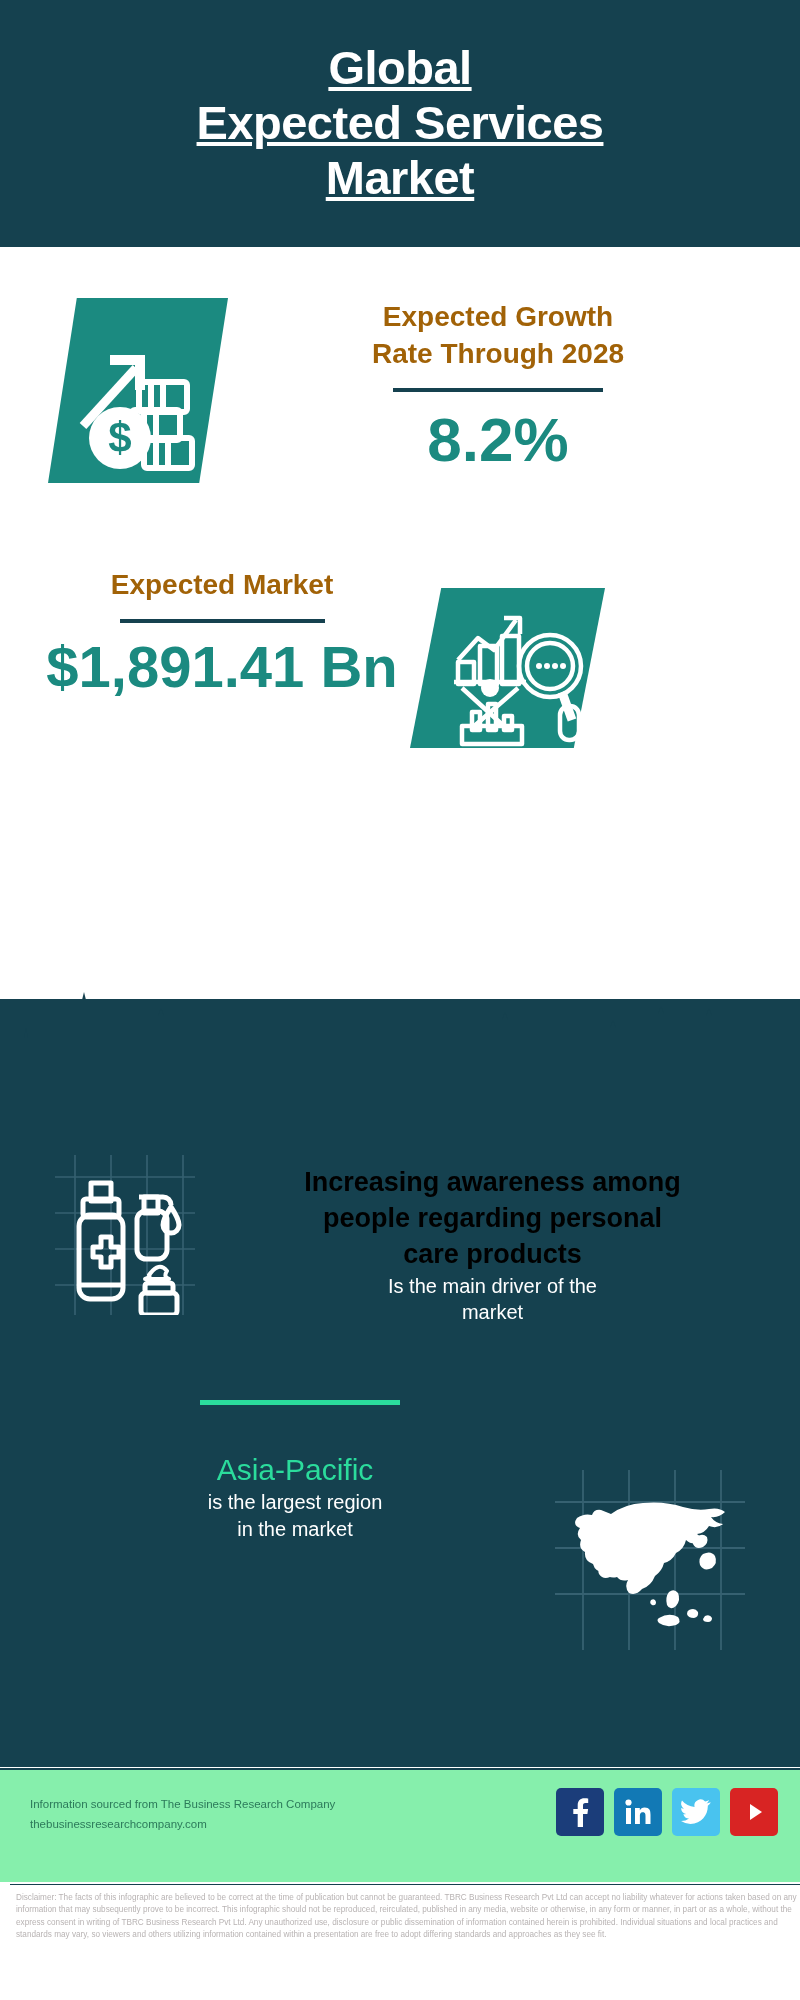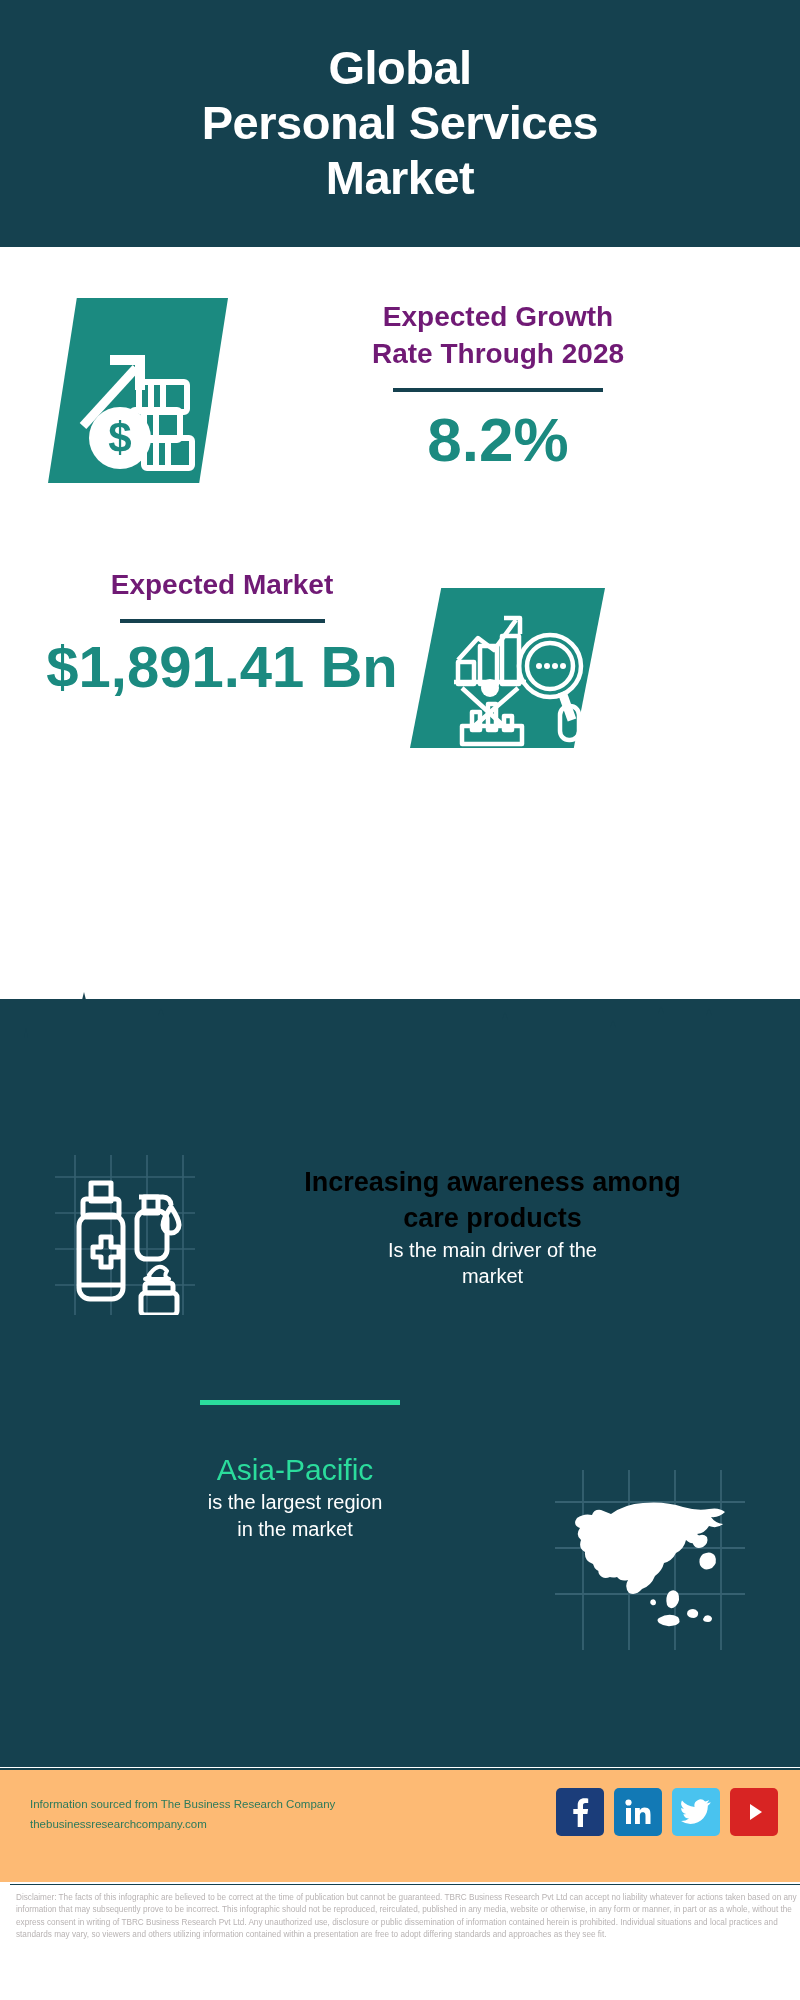--- a/index.html
+++ b/index.html
@@ -10,42 +10,42 @@
   }
 
   
   .header {
     position:absolute; left:0; top:0; width:800px; height:247px;
     background:#15414f; display:flex; flex-direction:column;
     align-items:center; justify-content:center;
   }
   .header-line {
     color:#ffffff; font-size:47px; font-weight:bold; line-height:1.17;
-    letter-spacing:-0.5px; text-align:right; white-space:nowrap;
+    letter-spacing:-0.5px; text-align:right; white-space:nowrap;text-decoration:underline;
   }
 
   
   .white-zone {
     position:absolute; left:0; top:247px; width:800px; height:752px;
     background:#ffffff;
   }
 
   
   .growth-icon-wrap {
     position:absolute; left:48px; top:298px; width:180px; height:185px;
   }
   .para-teal {
     position:absolute; inset:0; background:#1b8a80;
     clip-path: polygon(16% 0%, 100% 0%, 84% 100%, 0% 100%);
   }
   .growth-text {
     position:absolute; left:268px; top:298px; width:460px; text-align:center;
   }
   .label-dark {
-    color:#701a75; font-size:28px; font-weight:bold; line-height:1.33;
+    color:#a16207; font-size:28px; font-weight:bold; line-height:1.33;
   }
   .rule-dark {
     width:210px; height:4px; background:#15414f; margin:16px auto 0;
   }
   .big-teal {
     color:#1b8a80; font-size:62px; font-weight:bold; line-height:1.1;
     margin-top:14px;
   }
 
   
@@ -95,21 +95,21 @@
   .accent-green-2 {
     color:#2bdc9c; font-size:30px; font-weight:normal; line-height:1.3;
   }
   .map-wrap {
     position:absolute; left:555px; top:1470px; width:190px; height:180px;
   }
 
   
   .footer {
     position:absolute; left:0; top:1768px; width:800px; height:114px;
-    background:#fdba74; border-top:2px solid #15414f;
+    background:#86efac; border-top:2px solid #15414f;
   }
   .footer-text {
     position:absolute; left:30px; top:24px; width:400px;
     color:#2c7a5a; font-size:11.5px; line-height:1.75;
   }
   .socials {
     position:absolute; right:22px; top:18px; display:flex; gap:10px;
   }
   .social {
     width:48px; height:48px; border-radius:5px;
@@ -125,21 +125,21 @@
     background:#ffffff; border-top:1.5px solid #15414f;
     padding:7px 6px 0 6px;
     color:#b8b3b3; font-size:8.2px; line-height:1.52; text-align:left;margin-left:10px;
   }
 </style>
 </head>
 <body>
 
 <div class="header">
   <div class="header-line">Global</div>
-  <div class="header-line">Personal Services</div>
+  <div class="header-line">Expected Services</div>
   <div class="header-line">Market</div>
 </div>
 
 <div class="white-zone"></div>
 
 <div class="growth-icon-wrap">
   <div class="para-teal"></div>
   <svg viewBox="0 0 180 185" width="180" height="185" style="position:absolute;inset:0;">
     <g fill="none" stroke="#ffffff" stroke-width="9" stroke-linecap="butt">
       <path d="M35 128 L88 70"></path>
@@ -234,20 +234,21 @@
       <path d="M126 52 q8 12 8 18 a8 8 0 0 1 -16 0 q0 -6 8 -18 z"></path>
       <path d="M104 120 q10 -14 18 -4 q-4 6 2 8 h-24 q6 -2 4 -4 z" stroke-width="4"></path>
       <rect x="100" y="128" width="28" height="10" rx="3"></rect>
       <rect x="96" y="138" width="36" height="22" rx="4"></rect>
     </g>
   </svg>
 </div>
 
 <div class="driver-text">
   <div class="accent-green">Increasing awareness among</div>
+  <div class="accent-green">people regarding personal</div>
   <div class="accent-green">care products</div>
   <div class="white-sub">Is the main driver of the</div>
   <div class="white-sub">market</div>
 </div>
 
 <div class="rule-green"></div>
 
 <div class="region-text">
   <div class="accent-green-2">Asia-Pacific</div>
   <div class="white-sub">is the largest region</div>

